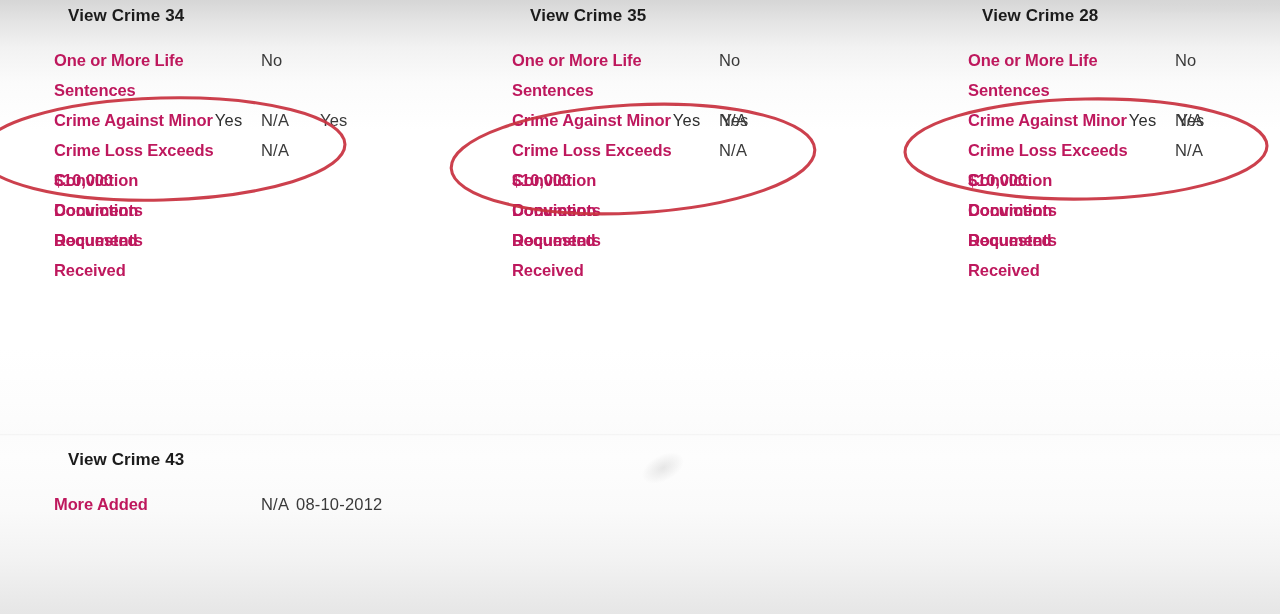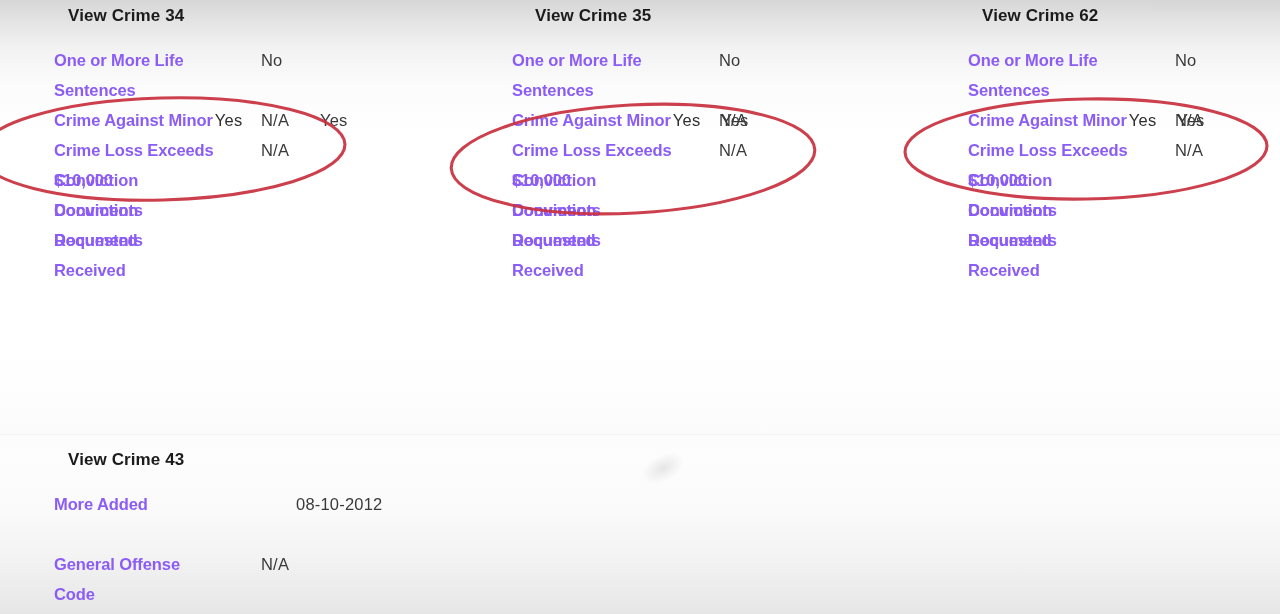--- a/index.html
+++ b/index.html
@@ -86,21 +86,21 @@
 
   .row {
     position: relative;
     height: 30px;
     line-height: 30px;
     white-space: nowrap;
   }
   .row .label {
     font-size: 16.5px;
     font-weight: bold;
-    color: #8b5cf6;
+    color: #be185d;
     letter-spacing: -0.1px;
   }
   .row .value {
     position: absolute;
     font-size: 16.5px;
     font-weight: normal;
     color: #3a3a3a;
     letter-spacing: .2px;
   }
   
@@ -170,21 +170,21 @@
       <div class="row">
         <span class="label" style="display: inline-block; width: 150px; white-space: normal; line-height: 30px; vertical-align: top;">Conviction Documents Received</span>
       </div>
       <div class="row" style="margin-top:-90px;">
         <span class="value" style="left:207px; top:0;">N/A</span>
       </div>
     </div>
   </div>
 
   <div class="block scan-text" style="left:512px; top:6px;">
-    <div class="crime-title" style="margin-left:23px;">View Crime 35</div>
+    <div class="crime-title" style="margin-left:18px;">View Crime 35</div>
     <div class="rows" style="margin-top:19px;">
 
       <div class="row">
         <span class="label" style="display: inline-block; width: 150px; white-space: normal; line-height: 30px; vertical-align: top;">One or More Life Sentences</span>
       </div>
       <div class="row" style="margin-top:-30px;">
         <span class="value" style="left:207px; top:0;">No</span>
       </div>
 
       <div class="row" style="margin-top:30px;">
@@ -210,21 +210,21 @@
       <div class="row">
         <span class="label" style="display: inline-block; width: 150px; white-space: normal; line-height: 30px; vertical-align: top;">Conviction Documents Received</span>
       </div>
       <div class="row" style="margin-top:-90px;">
         <span class="value" style="left:207px; top:0;">N/A</span>
       </div>
     </div>
   </div>
 
   <div class="block scan-text" style="left:968px; top:6px;">
-    <div class="crime-title" style="margin-left:14px;">View Crime 62</div>
+    <div class="crime-title" style="margin-left:14px;">View Crime 28</div>
     <div class="rows" style="margin-top:19px;">
 
       <div class="row">
         <span class="label" style="display: inline-block; width: 150px; white-space: normal; line-height: 30px; vertical-align: top;">One or More Life Sentences</span>
       </div>
       <div class="row" style="margin-top:-30px;">
         <span class="value" style="left:207px; top:0;">No</span>
       </div>
 
       <div class="row" style="margin-top:30px;">
@@ -260,23 +260,20 @@
     <div class="crime-title" style="margin-left:14px;">View Crime 43</div>
     <div class="rows" style="margin-top:19px;">
 
       <div class="row">
         <span class="label">More Added</span>
       </div>
       <div class="row" style="margin-top:-30px;">
         <span class="value" style="left:207px; top:0;margin-left:35px;">08-10-2012</span>
       </div>
 
-      <div class="row" style="margin-top:30px;">
-        <span class="label" style="display: inline-block; width: 150px; white-space: normal; line-height: 30px; vertical-align: top;">General Offense Code</span>
-      </div>
       <div class="row" style="margin-top:-30px;">
         <span class="value" style="left:207px; top:0;">N/A</span>
       </div>
       <div style="height:30px;"></div>
 
       <div class="row">
         
       </div>
     </div>
   </div>

